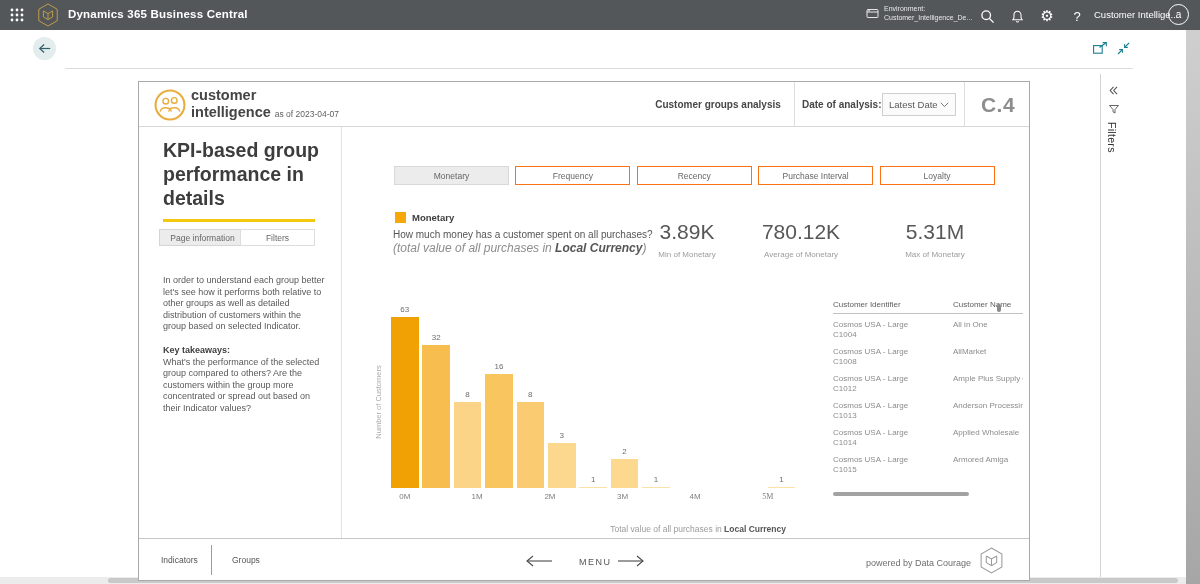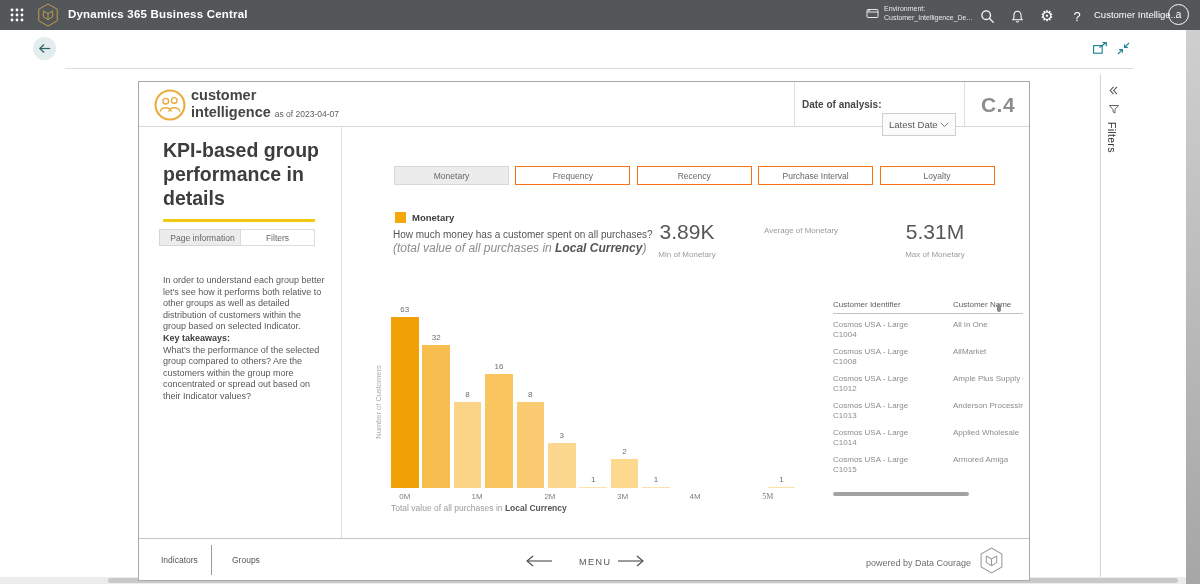--- a/index.html
+++ b/index.html
@@ -40,32 +40,32 @@
   .card-header { position:absolute; left:0; top:0; width:100%; height:45px; border-bottom:1px solid #d8d8d8; }
   .ci-logo { position:absolute; left:14px; top:6px; color:#E9AC3F; }
   .ci-words { position:absolute; left:52px; top:6px; color:#454545; }
   .ci-w1 { font-size:14.5px; font-weight:600; line-height:15px; }
   .ci-w2 { font-size:14.5px; font-weight:700; line-height:15px; display:inline; }
   .ci-asof { font-size:8.5px; color:#5f5f5f; margin-left:4px; }
   .hdr-center { position:absolute; left:504px; top:0; width:150px; height:45px; display:flex; align-items:center; justify-content:center; font-size:10px; font-weight:700; color:#474747; }
   .hdr-div1 { position:absolute; left:655px; top:0; height:44px; border-left:1px solid #dedede; }
   .hdr-div2 { position:absolute; left:825px; top:0; height:44px; border-left:1px solid #dedede; }
   .date-label { position:absolute; left:663px; top:17px; font-size:10px; font-weight:700; color:#474747; }
-  .date-dd { position:absolute; left:743px; top:11px; width:74px; height:23px; background:#fbfbfb; border:1px solid #cfcfcf; display:flex; align-items:center; justify-content:space-between; padding:0 6px; font-size:9.5px; color:#5a5a5a; cursor:pointer;margin-top:20px; }
+  .date-dd { position:absolute; left:743px; top:11px; width:74px; height:23px; background:#fbfbfb; border:1px solid #cfcfcf; display:flex; align-items:center; justify-content:space-between; padding:0 6px; font-size:9.5px; color:#5a5a5a; cursor:pointer; }
   .page-code { position:absolute; left:826px; top:0; width:66px; height:45px; display:flex; align-items:center; justify-content:center; font-size:21px; font-weight:700; color:#8d8d8d; letter-spacing:.5px; }
 
   
   .left-divider { position:absolute; left:202px; top:45px; height:411px; border-left:1px solid #e2e2e2; }
   .lp-title { position:absolute; left:24px; top:56px; width:168px; font-size:19.5px; line-height:24px; font-weight:700; color:#3d3d3d; }
   .lp-rule { position:absolute; left:24px; top:137px; width:152px; height:3px; background:var(--accent,#F2C811); }
   .lp-btn { position:absolute; top:147px; height:17px; font-size:8.5px; color:#666; display:flex; align-items:center; justify-content:center; cursor:pointer; }
   .lp-btn.info { left:20px; width:87px; background:#ececec; border:1px solid #d5d5d5; }
   .lp-btn.filt { left:101px; width:75px; background:#fff; border:1px solid #dcdcdc; }
   .lp-text { position:absolute; left:24px; top:193px; width:162px; font-size:9px; line-height:11.6px; color:#595959; }
-  .lp-take-h { margin-top:0; font-weight:700; color:#3f3f3f; }
+  .lp-take-h { margin-top:12px; font-weight:700; color:#3f3f3f; }
 
   
   .tabs { position:absolute; left:255px; top:84px; display:flex; gap:6.4px; }
   .tab { width:115px; height:19px; display:flex; align-items:center; justify-content:center; font-size:8.5px; color:#666; background:#fff; border:1px solid #f97316; cursor:pointer; }
   .tab.selected { background:#ececec; border:1px solid #d8d8d8; }
 
   
   .legend-sq { position:absolute; left:256px; top:130px; width:11px; height:11px; }
   .legend-name { position:absolute; left:273px; top:130px; font-size:9.5px; font-weight:700; color:#3e3e3e; }
   .legend-q { position:absolute; left:254px; top:147px; font-size:10px; color:#555; }
@@ -77,21 +77,21 @@
   .kpi .v { font-size:21px; color:#575757; }
   .kpi .l { font-size:8px; color:#9c9c9c; margin-top:6px; }
 
   
   .ylabel { position:absolute; left:155px; top:315px; width:170px; height:10px; text-align:center; font-size:7.5px; color:#ababab; transform:rotate(-90deg); }
   .chart { position:absolute; left:252px; top:235px; width:410px; height:171px; }
   .bar { position:absolute; bottom:0; cursor:pointer; }
   .bar-label { position:absolute; width:20px; text-align:center; font-size:8px; color:#6e6e6e; }
   .xticks { position:absolute; left:252px; top:410px; width:420px; height:10px; }
   .xtick { position:absolute; width:32px; text-align:center; font-size:8px; color:#7d7d7d; }
-  .xtitle { position:absolute; left:252px; top:421px; width:395px; text-align:left; font-size:8.5px; color:#9b9b9b; }
+  .xtitle { position:absolute; left:252px; top:442px; width:395px; text-align:right; font-size:8.5px; color:#9b9b9b; }
   .xtitle b { color:#555; font-weight:700; }
 
   
   .ptable { position:absolute; left:694px; top:218px; width:190px; height:200px; overflow:hidden; }
   .thead { display:flex; font-size:8px; color:#5d5d5d; border-bottom:1px solid #c2c2c2; padding-bottom:4px; }
   .thead .c1 { width:120px; } .thead .c2 { width:70px; }
   .trow { display:flex; font-size:8px; color:#8c8c8c; min-height:27px; padding-top:6px; cursor:pointer; }
   .trow .c1 { width:120px; line-height:9.5px; } .trow .c2 { width:70px; white-space:nowrap; overflow:hidden; }
   .t-hscroll { position:absolute; left:0px; top:192px; width:136px; height:4px; background:#a2a2a2; border-radius:2px; cursor:pointer; }
   .t-vdot { position:absolute; left:164px; top:4px; width:3.5px; height:8px; background:#8a8a8a; border-radius:2px; cursor:pointer; }
@@ -223,20 +223,21 @@
           <circle cx="13.5" cy="14" r="3" stroke-width="1.5"></circle>
           <circle cx="22.5" cy="13.2" r="3" stroke-width="1.5"></circle>
           <path d="M7.5,25 a6.2,5.4 0 0 1 12,0" stroke-width="1.5"></path>
           <path d="M16.5,25 a6.2,5.4 0 0 1 12,0" stroke-width="1.5"></path>
         </svg>
       </span>
       <div class="ci-words">
         <div class="ci-w1">customer</div>
         <div><span class="ci-w2">intelligence</span><span class="ci-asof">as of 2023-04-07</span></div>
       </div>
+      <div class="hdr-center">Customer groups analysis</div>
       <div class="hdr-div1"></div>
       <span class="date-label">Date of analysis:</span>
       <div class="date-dd">
         <span>Latest Date</span>
         <span>
           <svg width="9" height="6" viewBox="0 0 9 6" fill="none" stroke="#777" stroke-width="1">
               <path d="M0.8,0.8 L4.5,4.6 L8.2,0.8"></path>
             </svg>
         </span>
       </div>
@@ -267,20 +268,21 @@
     <span class="legend-name">Monetary</span>
     <div class="legend-q">How much money has a customer spent on all purchases?</div>
     <div class="legend-note"><span>(total value of all purchases in </span><b>Local Currency</b><span>)</span></div>
 
     <div id="kpis">
         <div class="kpi" style="left: 478px; top: 138px;">
           <div class="v">3.89K</div>
           <div class="l">Min of Monetary</div>
         </div>
         <div class="kpi" style="left: 592px; top: 138px;">
+          <div class="v">780.12K</div>
           <div class="l">Average of Monetary</div>
         </div>
         <div class="kpi" style="left: 726px; top: 138px;">
           <div class="v">5.31M</div>
           <div class="l">Max of Monetary</div>
         </div>
       </div>
 
     <div class="ylabel">Number of Customers</div>
     <div class="chart" id="bars">

